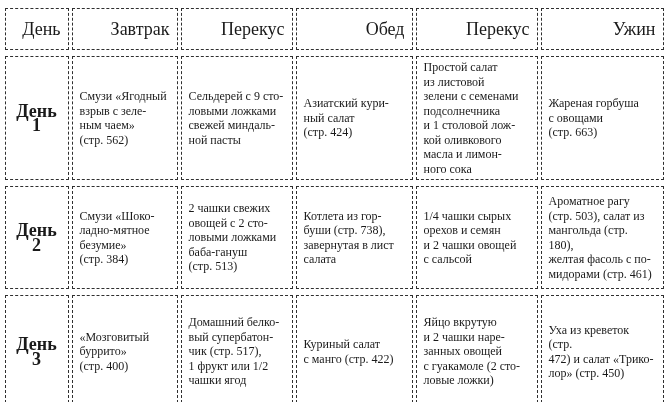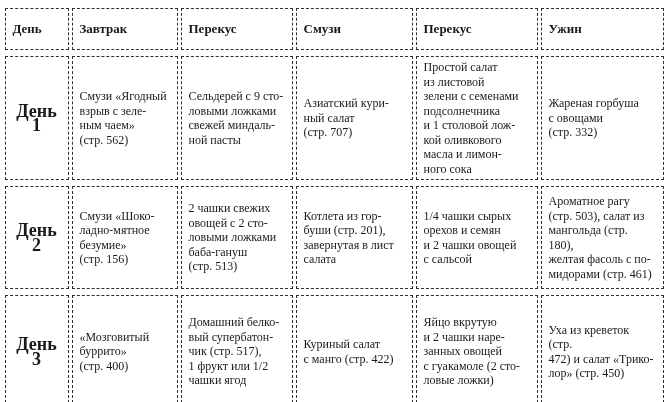--- a/index.html
+++ b/index.html
@@ -23,24 +23,24 @@
     border: 1px dashed #2f2f2f;
     vertical-align: middle;
     font-size: 12px;
     line-height: 14.5px;
     padding: 3px 7px;
     background: #ffffff;
     white-space: pre-line;
     overflow: hidden;
   }
   th {
-    font-weight: bold;
-    text-align: left;
+    font-weight: normal;
+    text-align: right;
     height: 34px;
-    font-size: 13px;
+    font-size: 18px;
   }
   td.day-cell {
     font-weight: bold;
     text-align: center;
     font-size: 18px;
   }
   td { text-align: left; }
   tr.r1 td { height: 112px; }
   tr.r2 td { height: 95px; }
   tr.r3 td { height: 105px; }
@@ -61,64 +61,64 @@
     <col class="c-snack1">
     <col class="c-lunch">
     <col class="c-snack2">
     <col class="c-dinner">
   </colgroup>
   <thead>
     <tr>
       <th>День</th>
       <th>Завтрак</th>
       <th>Перекус</th>
-      <th>Смузи</th>
+      <th>Обед</th>
       <th>Перекус</th>
       <th>Ужин</th>
     </tr>
   </thead>
   <tbody>
     <tr class="r1">
       <td class="day-cell">День 1</td>
       <td>Смузи «Ягодный
 взрыв с зеле-
 ным чаем»
 (стр. 562)</td>
       <td>Сельдерей с 9 сто-
 ловыми ложками
 свежей миндаль-
 ной пасты</td>
       <td>Азиатский кури-
 ный салат
-(стр. 707)</td>
+(стр. 424)</td>
       <td>Простой салат
 из листовой
 зелени с семенами
 подсолнечника
 и 1 столовой лож-
 кой оливкового
 масла и лимон-
 ного сока</td>
       <td>Жареная горбуша
 с овощами
-(стр. 332)</td>
+(стр. 663)</td>
     </tr>
     <tr class="r2">
       <td class="day-cell">День 2</td>
       <td>Смузи «Шоко-
 ладно-мятное
 безумие»
-(стр. 156)</td>
+(стр. 384)</td>
       <td>2 чашки свежих
 овощей с 2 сто-
 ловыми ложками
 баба-гануш
 (стр. 513)</td>
       <td>Котлета из гор-
-буши (стр. 201),
+буши (стр. 738),
 завернутая в лист
 салата</td>
       <td>1/4 чашки сырых
 орехов и семян
 и 2 чашки овощей
 с сальсой</td>
       <td>Ароматное рагу
 (стр. 503), салат из
 мангольда (стр. 180),
 желтая фасоль с по-

